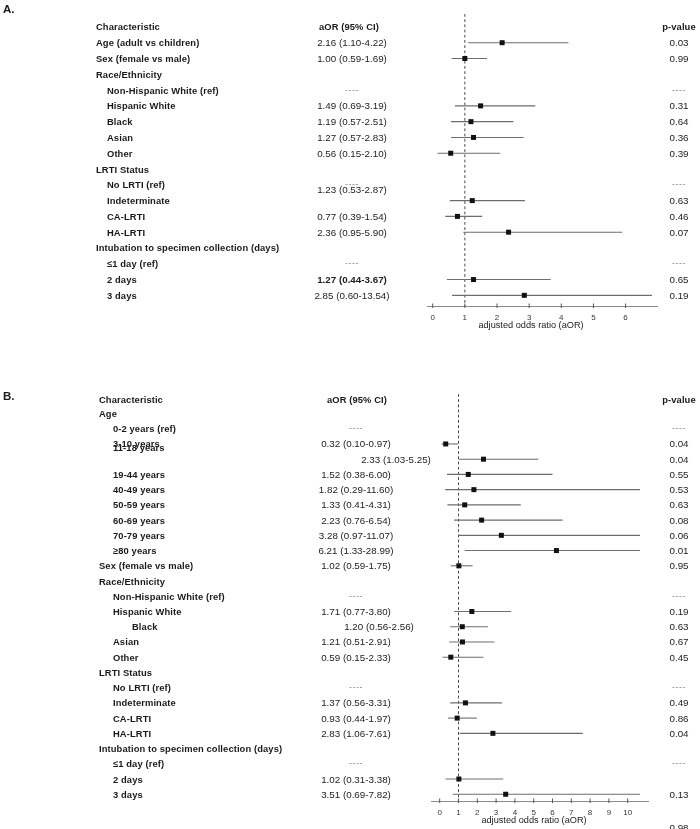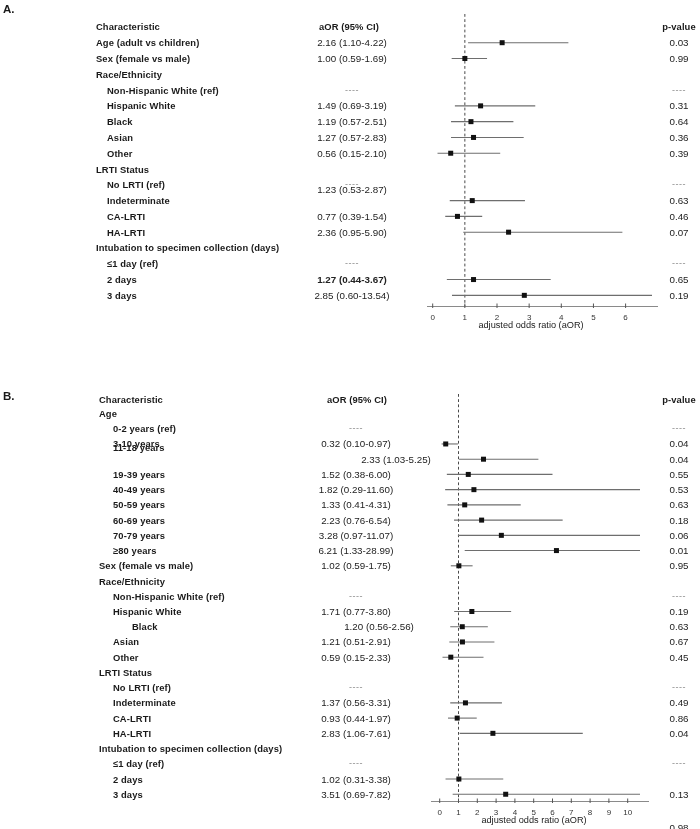--- a/index.html
+++ b/index.html
@@ -183,32 +183,32 @@
       <div class="txt lbl" style="left: 99px; top: 407px;">Age</div>
       <div class="txt lbl" style="left: 113px; top: 422.23px;">0-2 years (ref)</div>
       <div class="txt dash center" style="left: 356px; top: 422.23px;">----</div>
       <div class="txt dash center" style="left: 679px; top: 422.23px;">----</div>
       <div class="txt lbl" style="left: 113px; top: 437.46px;">3-10 years</div>
       <div class="txt val center" style="left: 356px; top: 437.46px;">0.32 (0.10-0.97)</div>
       <div class="txt val center" style="left: 679px; top: 437.46px;">0.04</div>
       <div class="txt lbl" style="left: 113px; top: 441px;">11-18 years</div>
       <div class="txt val center" style="left: 356px; top: 452.69px; margin-left: 40px;">2.33 (1.03-5.25)</div>
       <div class="txt val center" style="left: 679px; top: 452.69px;">0.04</div>
-      <div class="txt lbl" style="left: 113px; top: 467.92px;">19-39 years</div>
+      <div class="txt lbl" style="left: 113px; top: 467.92px;">19-44 years</div>
       <div class="txt val center" style="left: 356px; top: 467.92px;">1.52 (0.38-6.00)</div>
       <div class="txt val center" style="left: 679px; top: 467.92px;">0.55</div>
       <div class="txt lbl" style="left: 113px; top: 483.15px;">40-49 years</div>
       <div class="txt val center" style="left: 356px; top: 483.15px;">1.82 (0.29-11.60)</div>
       <div class="txt val center" style="left: 679px; top: 483.15px;">0.53</div>
       <div class="txt lbl" style="left: 113px; top: 498.38px;">50-59 years</div>
       <div class="txt val center" style="left: 356px; top: 498.38px;">1.33 (0.41-4.31)</div>
       <div class="txt val center" style="left: 679px; top: 498.38px;">0.63</div>
       <div class="txt lbl" style="left: 113px; top: 513.61px;">60-69 years</div>
       <div class="txt val center" style="left: 356px; top: 513.61px;">2.23 (0.76-6.54)</div>
-      <div class="txt val center" style="left: 679px; top: 513.61px;">0.18</div>
+      <div class="txt val center" style="left: 679px; top: 513.61px;">0.08</div>
       <div class="txt lbl" style="left: 113px; top: 528.84px;">70-79 years</div>
       <div class="txt val center" style="left: 356px; top: 528.84px;">3.28 (0.97-11.07)</div>
       <div class="txt val center" style="left: 679px; top: 528.84px;">0.06</div>
       <div class="txt lbl" style="left: 113px; top: 544.07px;">≥80 years</div>
       <div class="txt val center" style="left: 356px; top: 544.07px;">6.21 (1.33-28.99)</div>
       <div class="txt val center" style="left: 679px; top: 544.07px;">0.01</div>
       <div class="txt lbl" style="left: 99px; top: 559.3px;">Sex (female vs male)</div>
       <div class="txt val center" style="left: 356px; top: 559.3px;">1.02 (0.59-1.75)</div>
       <div class="txt val center" style="left: 679px; top: 559.3px;">0.95</div>
       <div class="txt lbl" style="left: 99px; top: 574.53px;">Race/Ethnicity</div>

